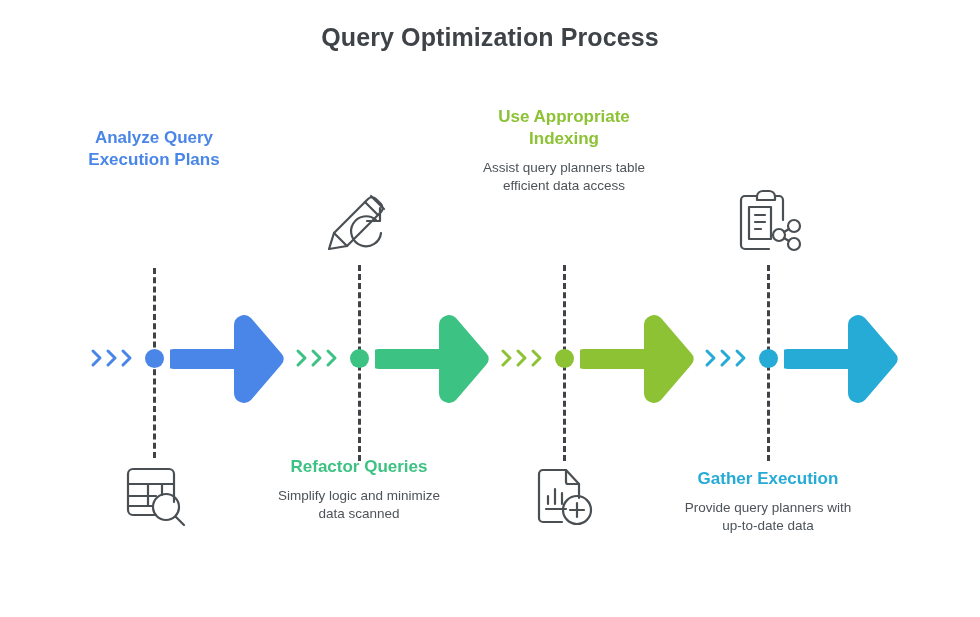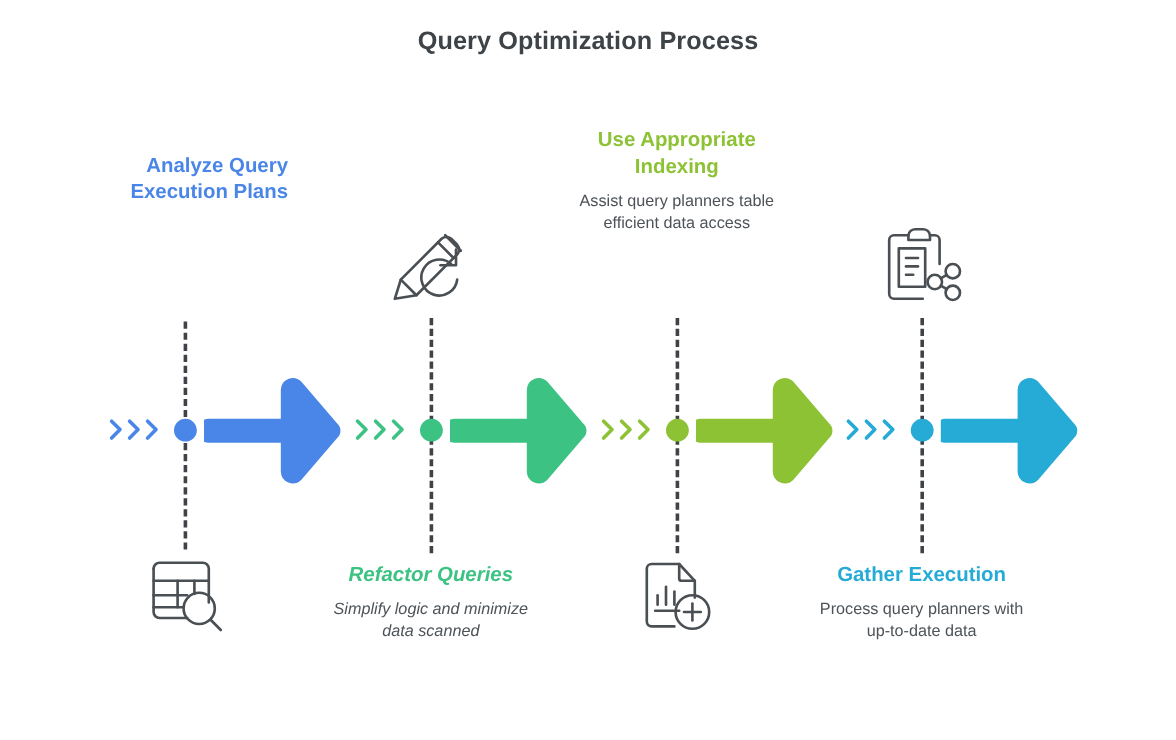--- a/index.html
+++ b/index.html
@@ -21,21 +21,21 @@
     height: 617px;
   }
 
   
   #chart-title {
     position: absolute;
     top: 23px;
     left: 0;
     width: 980px;
     text-align: center;
-    font-size: 21px;
+    font-size: 25px;
     font-weight: bold;
     color: #3e4348;
     letter-spacing: 0.1px;
   }
 
   
   .step {
     position: absolute;
     top: 0;
     height: 617px;
@@ -129,21 +129,21 @@
 
     <div class="node-dot" style="background:#4a86e8;"></div>
 
     <div class="big-arrow" style="left:16px;">
       <svg width="116" height="104" viewBox="0 0 116 104">
         <path d="M4 42 h60 v-24 a10 10 0 0 1 17 -7 l30 35 a8 8 0 0 1 0 12 l-30 35 a10 10 0 0 1 -17 -7 v-24 h-60 a10 10 0 0 1 0 -20 z" fill="#4a86e8"></path>
       </svg>
     </div>
 
     <div class="txt-block" style="left:-86px;width:172px;top:127px;">
-      <p class="step-title" style="color:#4a86e8;text-align:right;">Analyze Query Execution Plans</p>
+      <p class="step-title" style="color:#4a86e8;">Analyze Query Execution Plans</p>
     </div>
 
     <div class="icon-wrap" style="left:-32px;top:463px;">
       <svg width="66" height="66" viewBox="0 0 66 66">
         <g fill="none" stroke="#4a4f54" stroke-width="2.2" stroke-linecap="round" stroke-linejoin="round">
           <path d="M6 11 a5 5 0 0 1 5 -5 h36 a5 5 0 0 1 5 5 v28"></path>
           <path d="M6 11 v36 a5 5 0 0 0 5 5 h23"></path>
           <path d="M6 21 h46"></path>
           <path d="M6 33 h28"></path>
           <path d="M6 43 h24"></path>
@@ -172,21 +172,21 @@
     </div>
 
     <div class="node-dot" style="background:#3cc283;"></div>
 
     <div class="big-arrow" style="left:16px;">
       <svg width="116" height="104" viewBox="0 0 116 104">
         <path d="M4 42 h60 v-24 a10 10 0 0 1 17 -7 l30 35 a8 8 0 0 1 0 12 l-30 35 a10 10 0 0 1 -17 -7 v-24 h-60 a10 10 0 0 1 0 -20 z" fill="#3cc283"></path>
       </svg>
     </div>
 
-    <div class="txt-block" style="left:-86px;width:172px;top:468px;font-style:italic;">
+    <div class="txt-block" style="left:-86px;width:172px;top:456px;">
       <p class="step-title" style="color:#3cc283;">Refactor Queries</p>
       <p class="step-desc">Simplify logic and minimize data scanned</p>
     </div>
 
     <div class="icon-wrap" style="left:-34px;top:190px;">
       <svg width="68" height="66" viewBox="0 0 68 66">
         <g fill="none" stroke="#4a4f54" stroke-width="2.2" stroke-linecap="round" stroke-linejoin="round">
           <path d="M4 59 L9 43 L43 9 a6 6 0 0 1 8 0 l5 5 a6 6 0 0 1 0 8 L22 56 z"></path>
           <path d="M9 43 L22 56"></path>
           <path d="M40 12 L53 25"></path>
@@ -261,21 +261,21 @@
     <div class="node-dot" style="background:#26abd6;"></div>
 
     <div class="big-arrow" style="left:16px;">
       <svg width="116" height="104" viewBox="0 0 116 104">
         <path d="M4 42 h60 v-24 a10 10 0 0 1 17 -7 l30 35 a8 8 0 0 1 0 12 l-30 35 a10 10 0 0 1 -17 -7 v-24 h-60 a10 10 0 0 1 0 -20 z" fill="#26abd6"></path>
       </svg>
     </div>
 
     <div class="txt-block" style="left:-86px;width:172px;top:468px;">
       <p class="step-title" style="color:#26abd6;">Gather Execution</p>
-      <p class="step-desc">Process query planners with up-to-date data</p>
+      <p class="step-desc">Provide query planners with up-to-date data</p>
     </div>
 
     <div class="icon-wrap" style="left:-34px;top:188px;">
       <svg width="68" height="66" viewBox="0 0 68 66">
         <g fill="none" stroke="#4a4f54" stroke-width="2.2" stroke-linecap="round" stroke-linejoin="round">
           <path d="M23 8 H11 a4 4 0 0 0 -4 4 v45 a4 4 0 0 0 4 4 h24"></path>
           <path d="M41 8 h4 a4 4 0 0 1 4 4 v20"></path>
           <path d="M23 8 a6 6 0 0 1 6 -5 h6 a6 6 0 0 1 6 5 v4 H23 z"></path>
           <path d="M15 19 h22 v32 H15 z"></path>
           <path d="M21 27 h10"></path>

